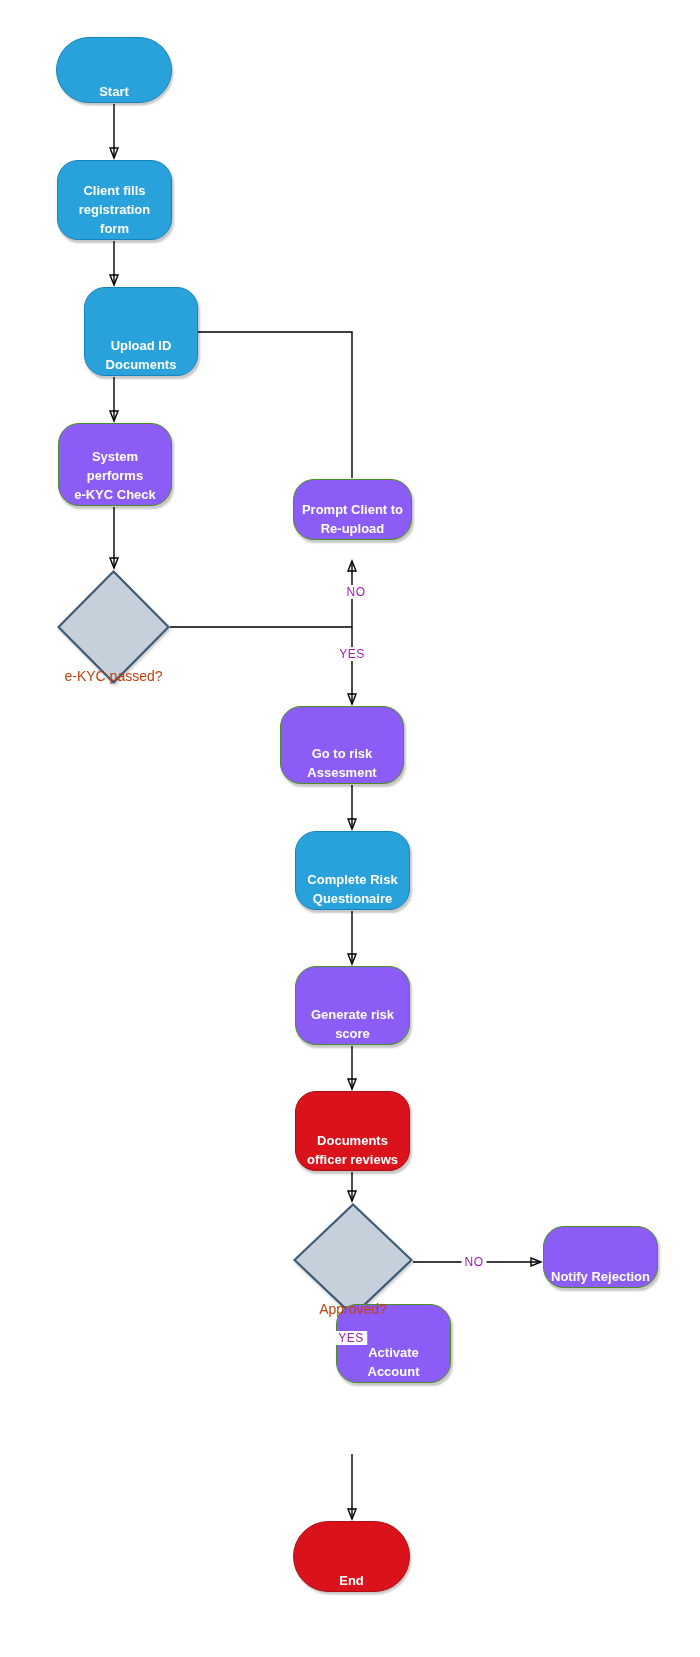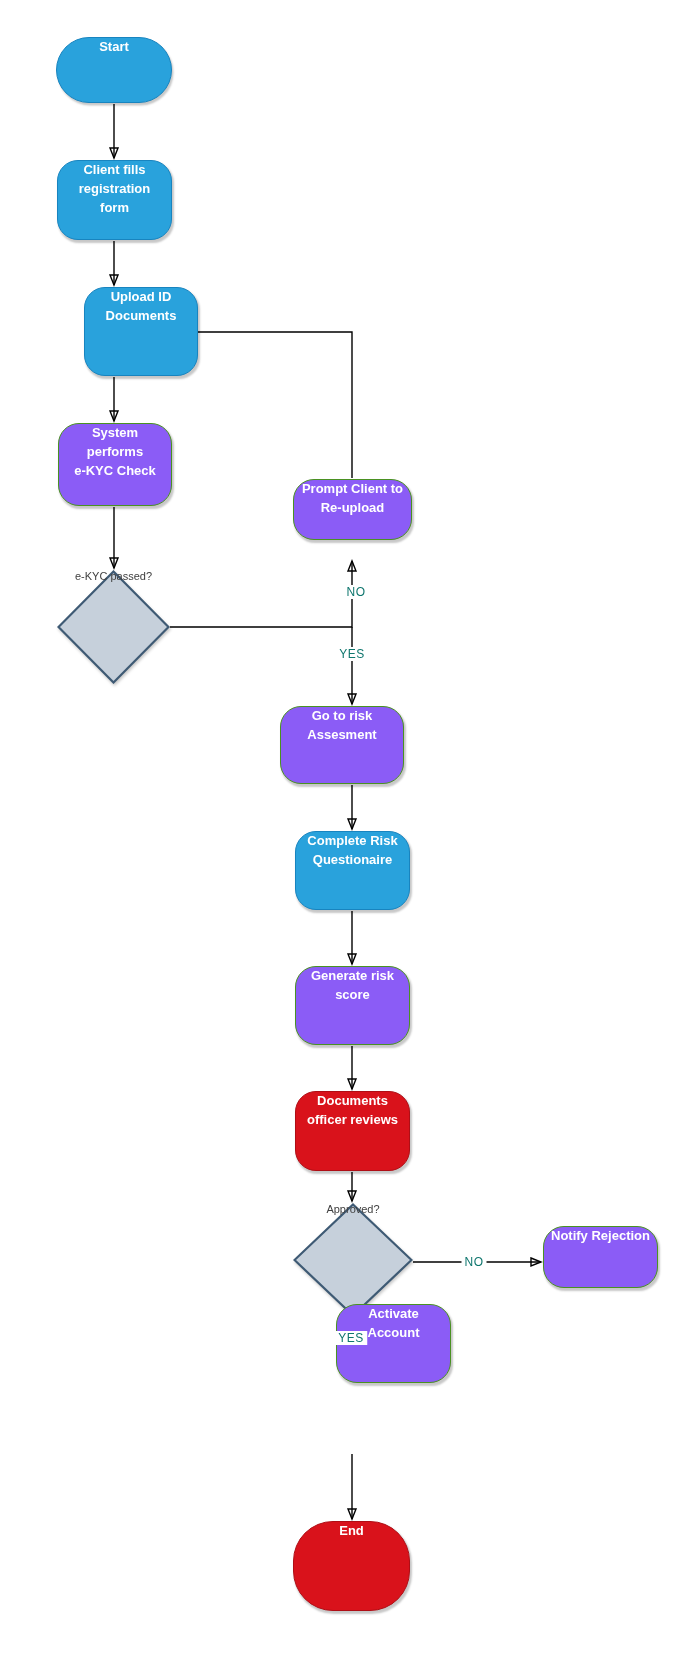--- a/index.html
+++ b/index.html
@@ -3,46 +3,46 @@
 <meta charset="utf-8">
 <style>
   html,body { margin:0; padding:0; background:#ffffff; }
   .canvas {
     position:relative; width:700px; height:1657px; background:#ffffff;
     font-family:"Liberation Sans", sans-serif; overflow:hidden;
   }
   .edges { position:absolute; left:0; top:0; width:700px; height:1657px; }
   .edges path { fill:none; stroke:#000000; stroke-width:1.4px; }
   .node {
-    position:absolute; display:flex; align-items:flex-start; justify-content:center;
+    position:absolute; display:flex; align-items:flex-end; justify-content:center;
     text-align:center; box-sizing:border-box;
   }
   .box {
     border-radius:21px; border:1.6px solid #000;
     color:#ffffff; font-weight:bold; font-size:13px; line-height:1.45;
     box-shadow:1.5px 2.5px 2px rgba(0,0,0,0.22);
   }
   .stadium { border-radius:40px; }
   .blue  { background:#29A2DC; border-color:#1884BF; }
   .green { background:#8b5cf6; border-color:#4A9122; }
   .red   { background:#D9121B; border-color:#AF0E15; }
   .nlabel { white-space:pre-line; padding:0 5px; }
   .diamond { background:transparent; }
   .diamond svg {
     position:absolute; left:0; top:0; width:100%; height:100%;
     filter:drop-shadow(1.5px 2.5px 1.5px rgba(0,0,0,0.22));
   }
   .diamond .dlabel {
-    position:relative; z-index:1; font-size:11px; font-weight:400;
-    color:#404040; white-space:nowrap;
+    position:relative; z-index:1; font-size:14px; font-weight:400;
+    color:#c2410c; white-space:nowrap;
   }
   .edge-label {
     position:absolute; transform:translate(-50%,-50%);
     background:#ffffff; padding:0 3px;
-    font-size:12px; color:#0f766e; letter-spacing:0.5px;
+    font-size:12px; color:#a21caf; letter-spacing:0.5px;
   }
 </style>
 </head>
 <body>
 
 <div class="canvas">
 
   <svg class="edges" viewBox="0 0 700 1657" xmlns="http://www.w3.org/2000/svg">
     <defs>
       <marker id="arr" markerUnits="userSpaceOnUse" markerWidth="14" markerHeight="12" refX="11" refY="5" orient="auto">
@@ -124,21 +124,21 @@
   </div>
 
   <div class="node box green" style="left:543px; top:1226px; width:115px; height:62px;">
     <span class="nlabel">Notify Rejection</span>
   </div>
 
   <div class="node box green" style="left:295px; top:1304px; width:115px; height:79px;margin-left:41px;">
     <span class="nlabel">Activate Account</span>
   </div>
 
-  <div class="node box red stadium" style="left:293px; top:1521px; width:117px; height:90px;">
+  <div class="node box red stadium" style="left:293px; top:1521px; width:117px; height:71px;">
     <span class="nlabel">End</span>
   </div>
 
   <div class="edge-label" style="left:356px; top:592px;">NO</div>
   <div class="edge-label" style="left:352px; top:654px;">YES</div>
   <div class="edge-label" style="left:474px; top:1262px;">NO</div>
   <div class="edge-label" style="left:351px; top:1338px;">YES</div>
 
 </div>
 

